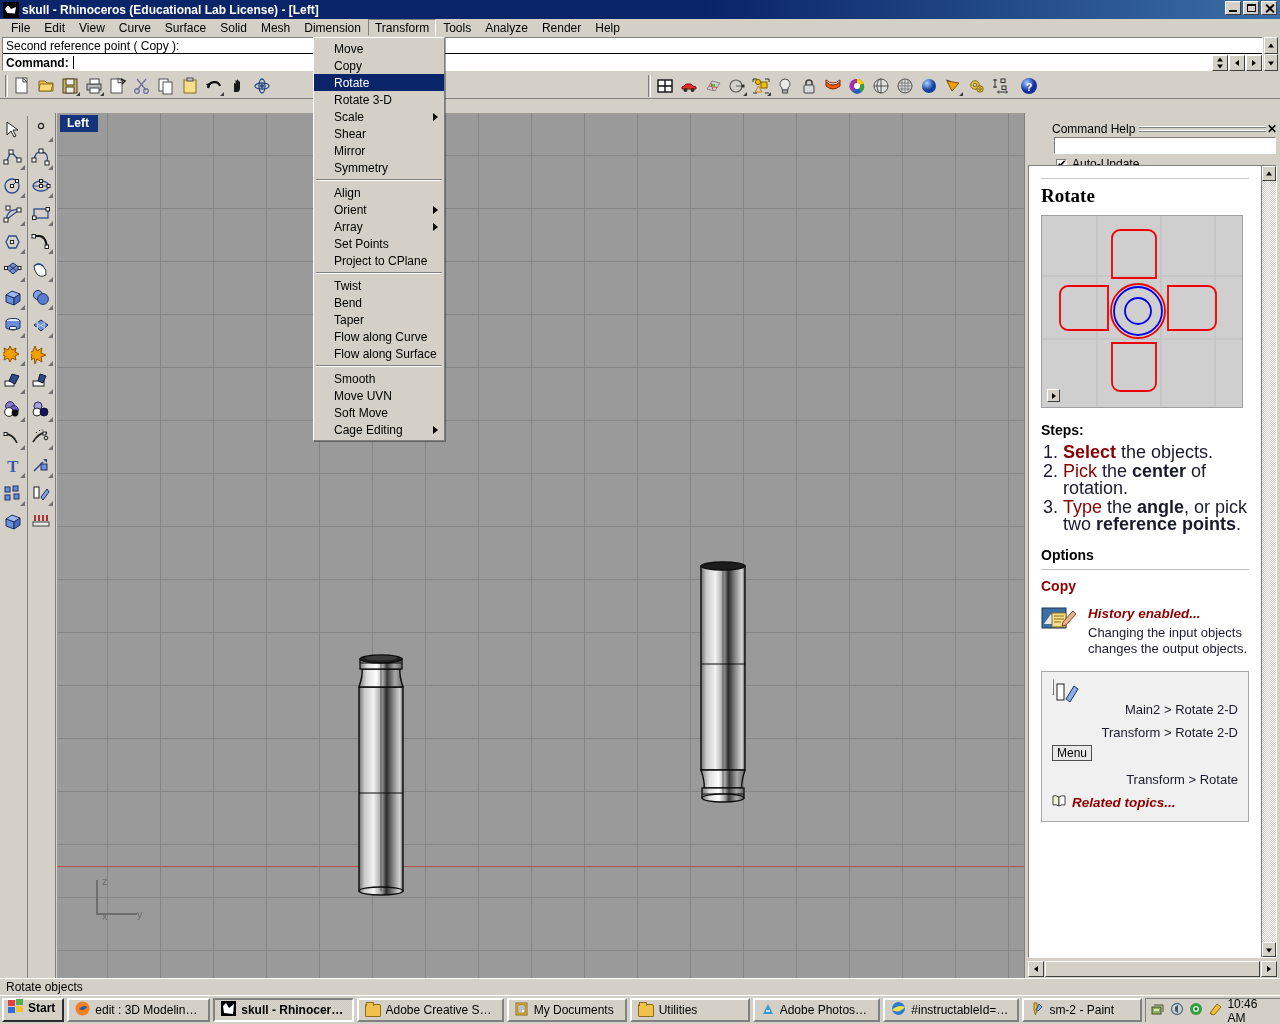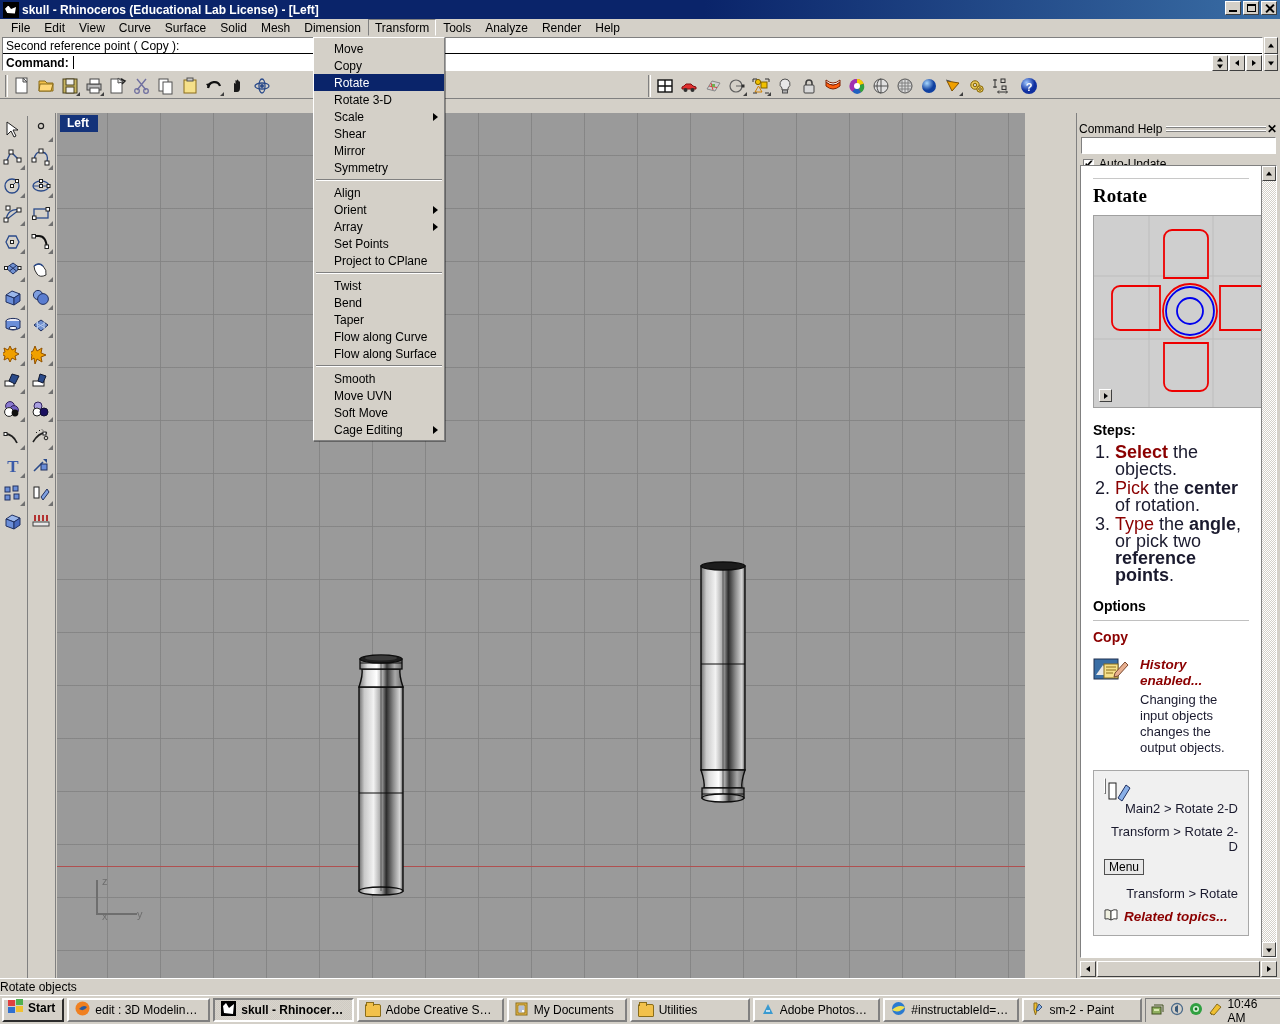--- a/index.html
+++ b/index.html
@@ -111,22 +111,22 @@
   #vpaxis{ position:absolute; left:0; right:0; top:753px; height:1px; background:#b05050; }
   #vplabel{
     position:absolute; left:3px; top:2px; background:#14337a; color:#fff;
     font-weight:bold; font-size:12px; padding:1px 9px 2px 7px;
   }
   #cplane{ position:absolute; left:34px; bottom:65px; width:56px; height:48px; }
   #cplane text{ font-family:"Liberation Sans", sans-serif; font-size:11px; fill:#6e6e6e;}
 
   
   #helppanel{
-    position:absolute; right:0; top:0; width:204px; bottom:0;
-    background:#d4d0c8; border-left:1px solid #808080;
+    position:absolute; right:0; top:0; width:256px; bottom:0;
+    background:#d4d0c8; border-left:1px solid #808080;padding-left:25px;
   }
   #helptitle{ height:14px; display:flex; align-items:center; padding:0 2px; margin-top:9px;}
   #helptitle .lbl{ font-size:12px; padding-right:4px; white-space:nowrap;}
   #helptitle .grip{ flex:1; height:7px;
     background:repeating-linear-gradient(to bottom,#fff 0 1px,#808080 1px 2px,transparent 2px 4px);}
   #helptitle .x{ width:12px; text-align:center; font-weight:bold; font-size:12px; cursor:default;}
   #helpsearch{ margin:1px 4px 0 4px; height:17px; background:#fff;
      border:1px solid; border-color:#808080 #fff #fff #808080; }
   #autoupdrow{ display:flex; align-items:center; height:20px; padding-left:6px; gap:5px;}
   .cbox{ width:11px;height:11px;background:#fff;
@@ -174,21 +174,21 @@
     display:flex; }
   #helphscroll .hb{ width:16px; background:#d4d0c8; border:1px solid;
     border-color:#fff #404040 #404040 #fff; position:relative;}
   #helphscroll .thumb{ flex:1; background:#d4d0c8; border:1px solid;
     border-color:#fff #404040 #404040 #fff; margin:0 1px;}
 
   
   #statusbar{
     position:absolute; left:0; right:0; bottom:29px; height:17px;
     background:#d4d0c8; border-top:1px solid #fff;
-    font-size:12px; padding:1px 0; color:#000;
+    font-size:12px; padding:1px 6px; color:#000;
   }
   
   #taskbar{
     position:absolute; left:0; right:0; bottom:0; height:29px;
     background:#d4d0c8; border-top:1px solid #fff; display:flex; align-items:center;
     padding:1px 0 1px 2px; gap:3px;
   }
   #startbtn{
     height:24px; display:flex; align-items:center; gap:4px; padding:0 7px 4px 4px;
     background:#d4d0c8; border:2px outset #f0f0f0;

